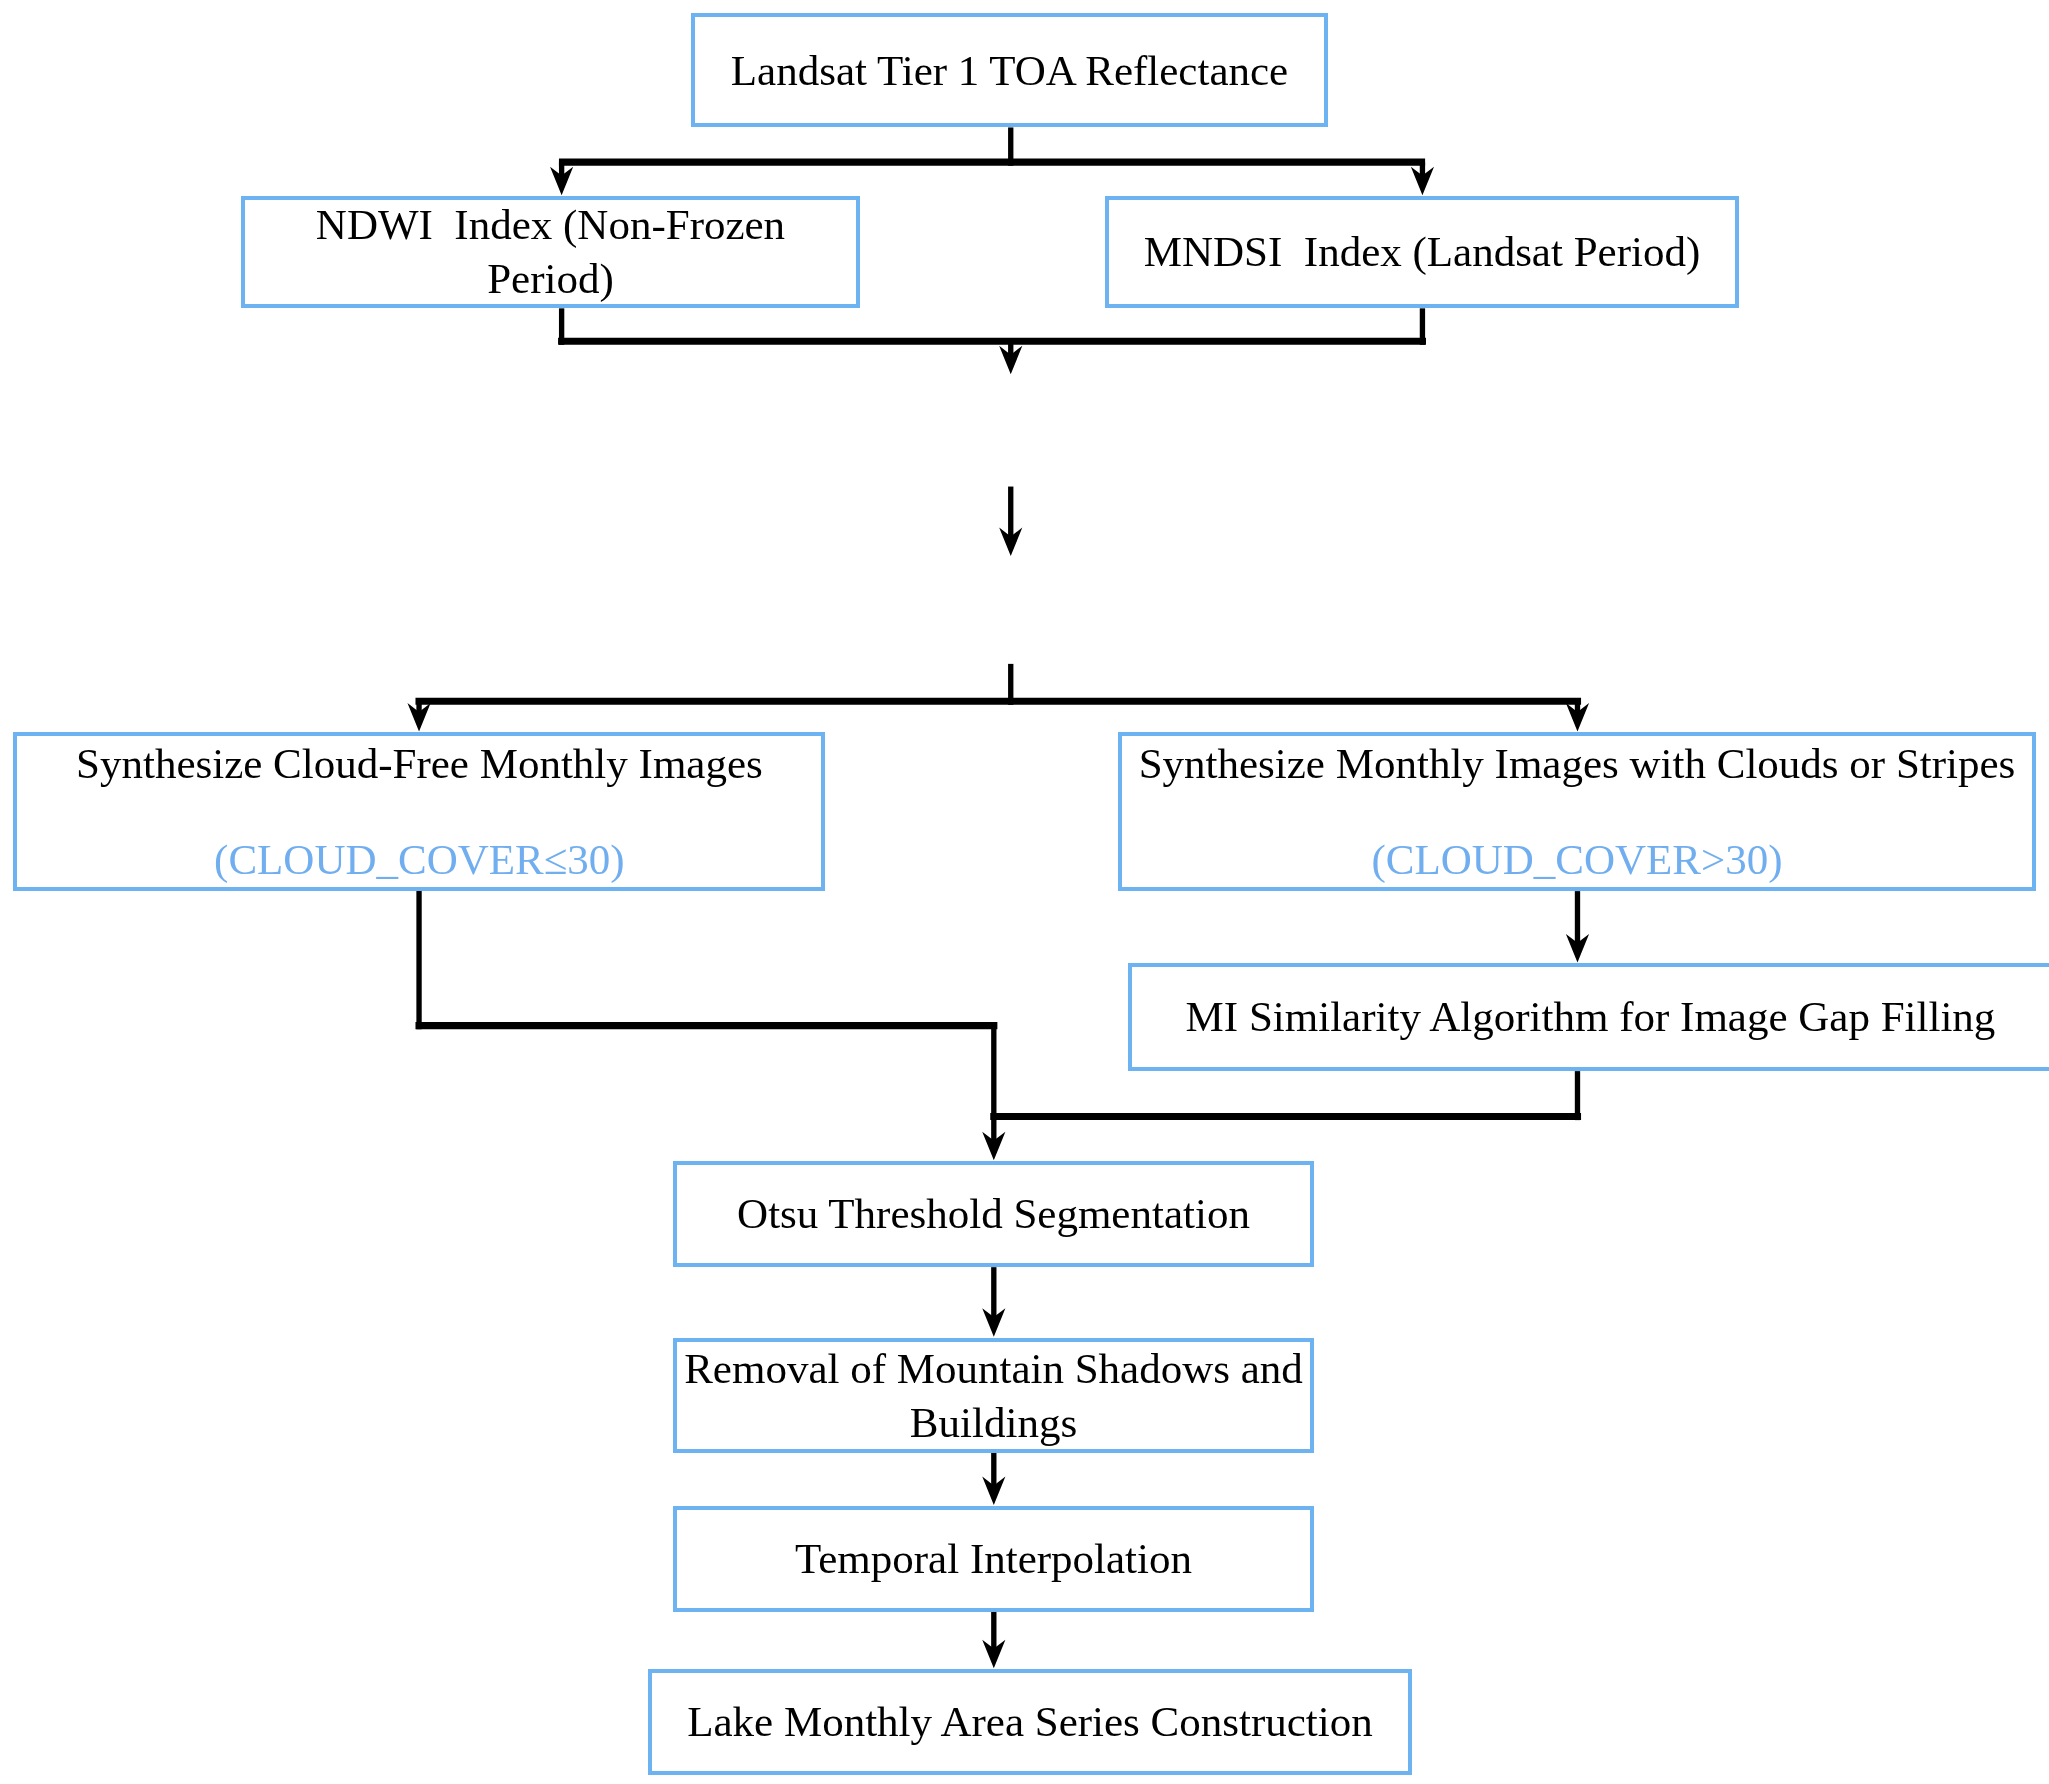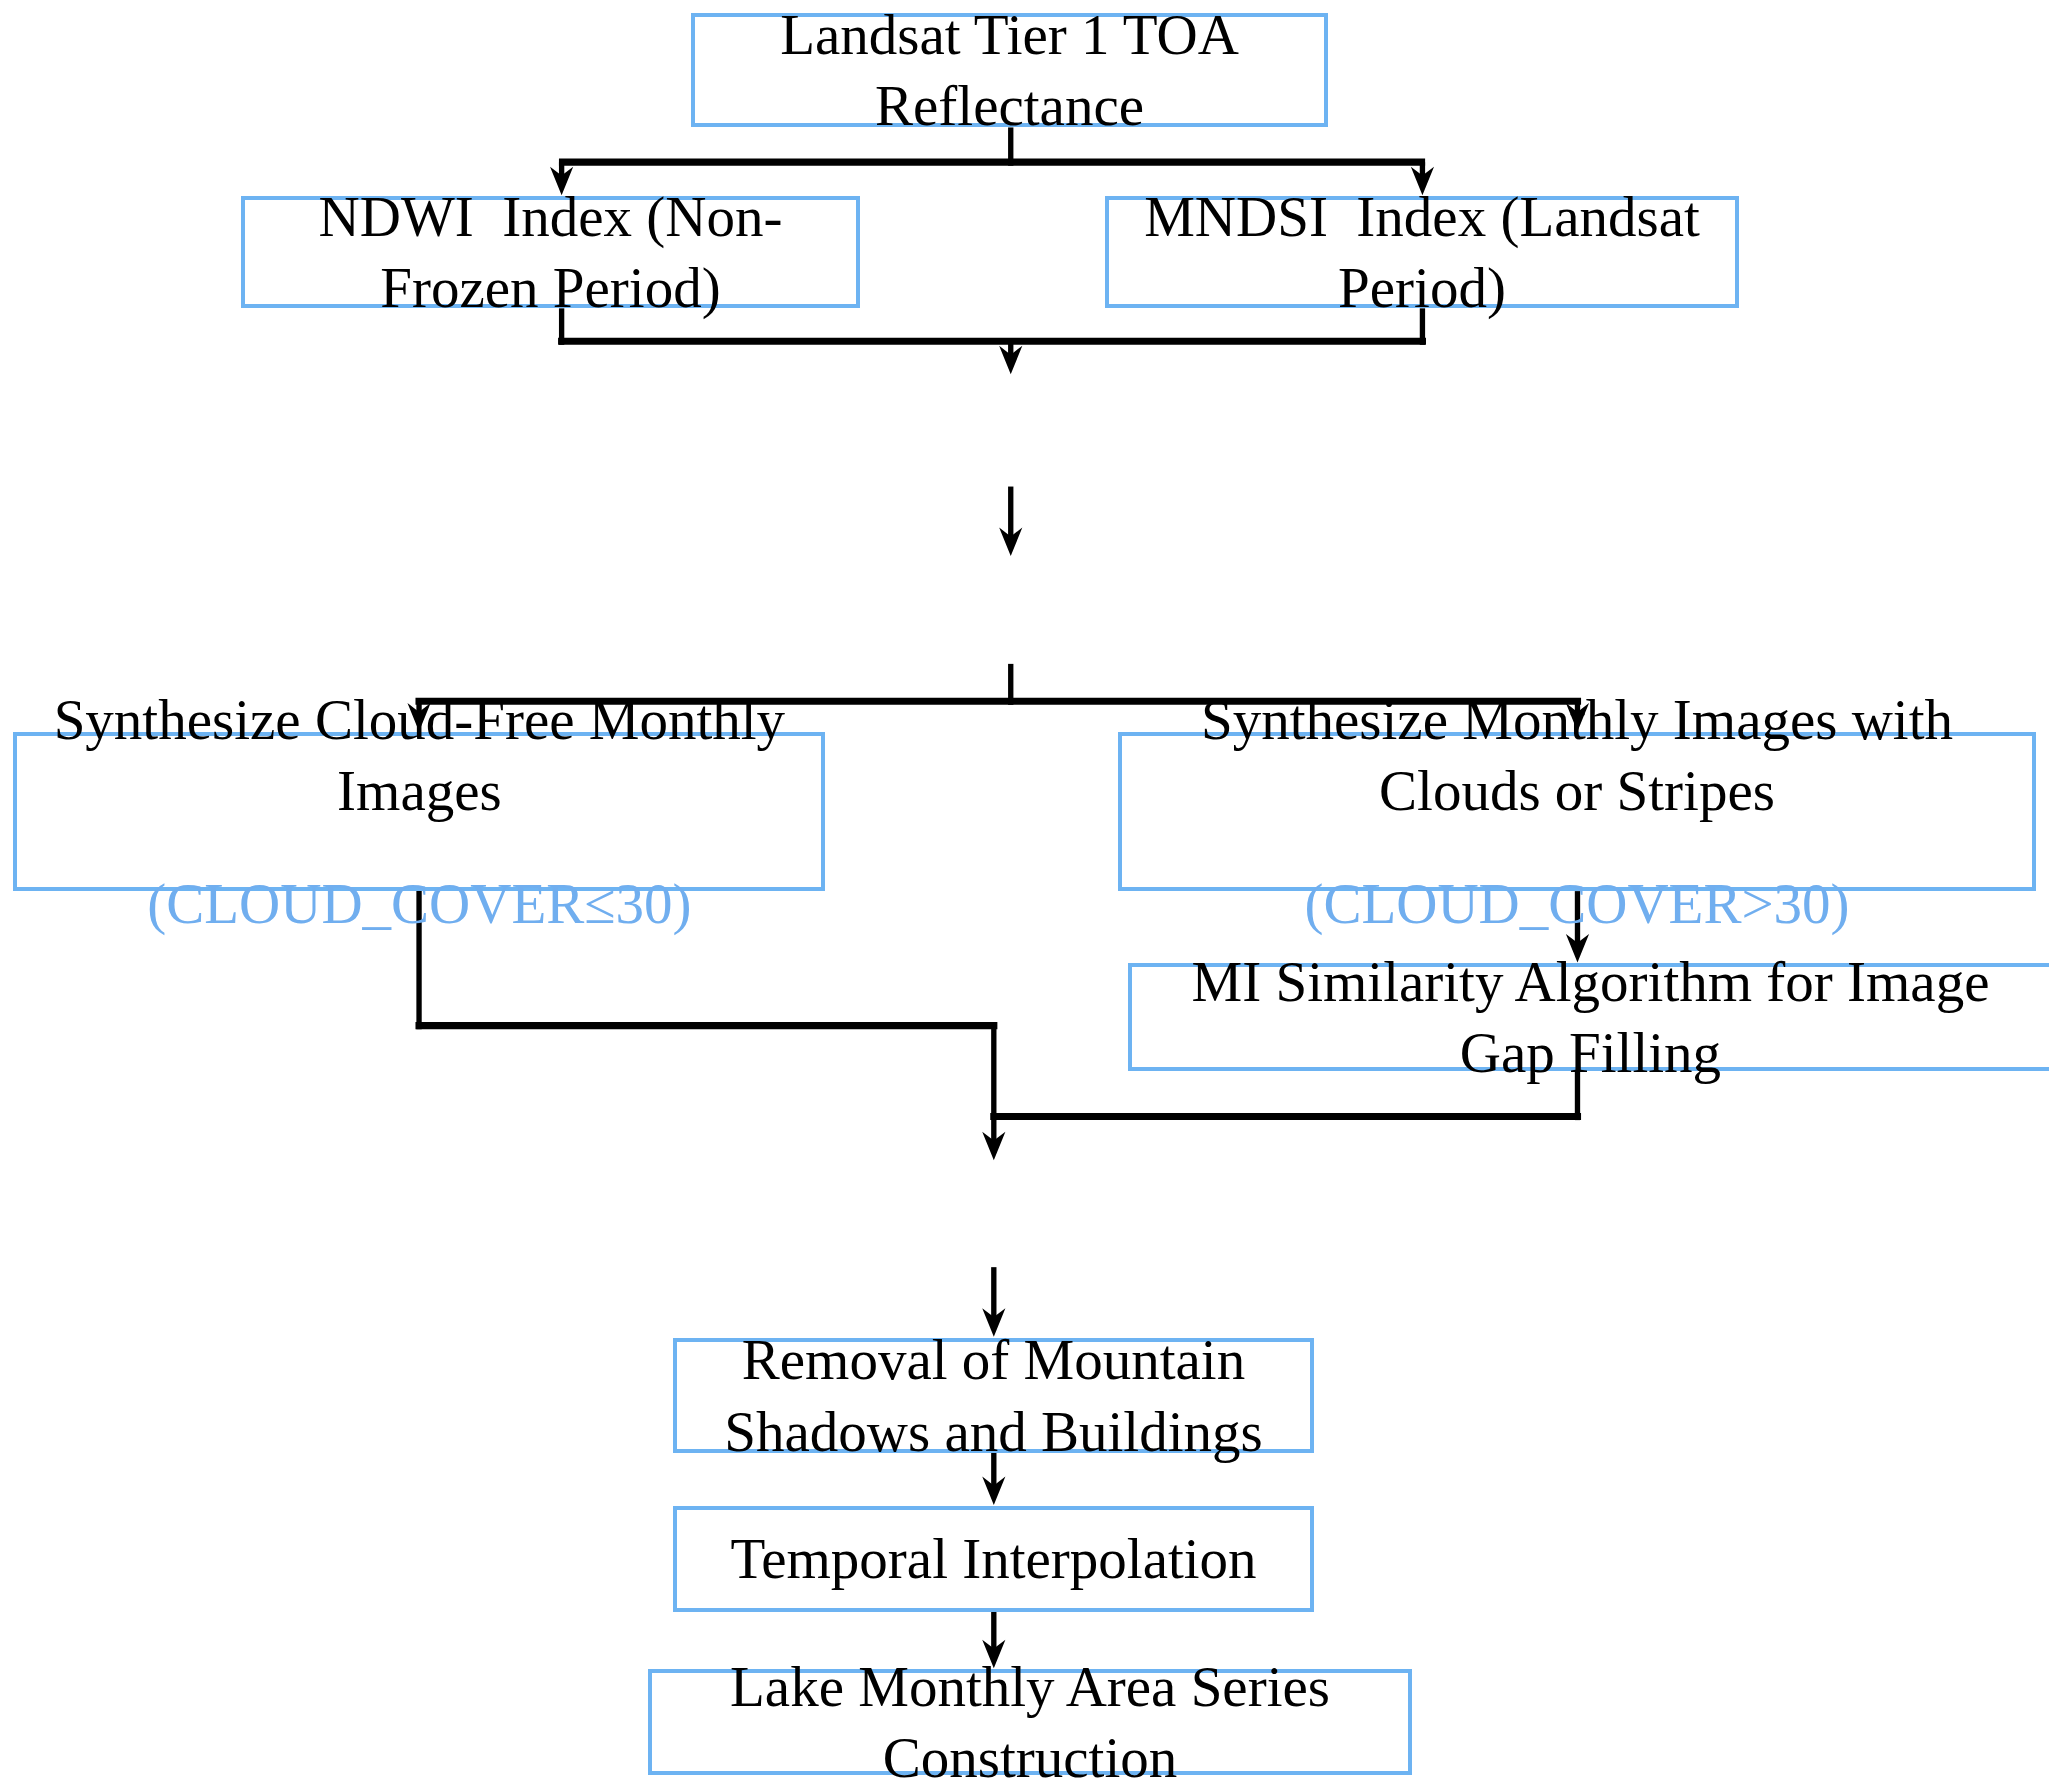--- a/index.html
+++ b/index.html
@@ -36,21 +36,21 @@
     position: absolute;
     box-sizing: border-box;
     border: 4.5px solid var(--box-border, #6db3f2);
     background: #ffffff;
     display: flex;
     flex-direction: column;
     align-items: center;
     justify-content: center;
     text-align: center;
     color: #000000;
-    font-size: 57px;
+    font-size: 43px;
     line-height: 1.25;
   }
   .node .label,
   .node .sublabel {
     white-space: pre-wrap;
     padding: 0 7.1px;
   }
   .node.spaced {
     row-gap: 42px;
   }
@@ -131,20 +131,23 @@
 
   <div class="node spaced" style="left:1118px; top:732px; width:918px; height:159px;">
     <span class="label">Synthesize Monthly Images with Clouds or Stripes</span>
     <span class="sublabel">(CLOUD_COVER&gt;30)</span>
   </div>
 
   <div class="node" style="left:1116px; top:963px; width:925px; height:108px;margin-left:12px;">
     <span class="label">MI Similarity Algorithm for Image Gap Filling</span>
   </div>
 
+  <div class="node" style="left:673px; top:1161px; width:641px; height:106px;">
+    <span class="label">Otsu Threshold Segmentation</span>
+  </div>
 
   <div class="node" style="left:673px; top:1338px; width:641px; height:115px;">
     <span class="label">Removal of Mountain Shadows and Buildings</span>
   </div>
 
   <div class="node" style="left:673px; top:1506px; width:641px; height:106px;">
     <span class="label">Temporal Interpolation</span>
   </div>
 
   <div class="node" style="left:648px; top:1669px; width:764px; height:106px;">

